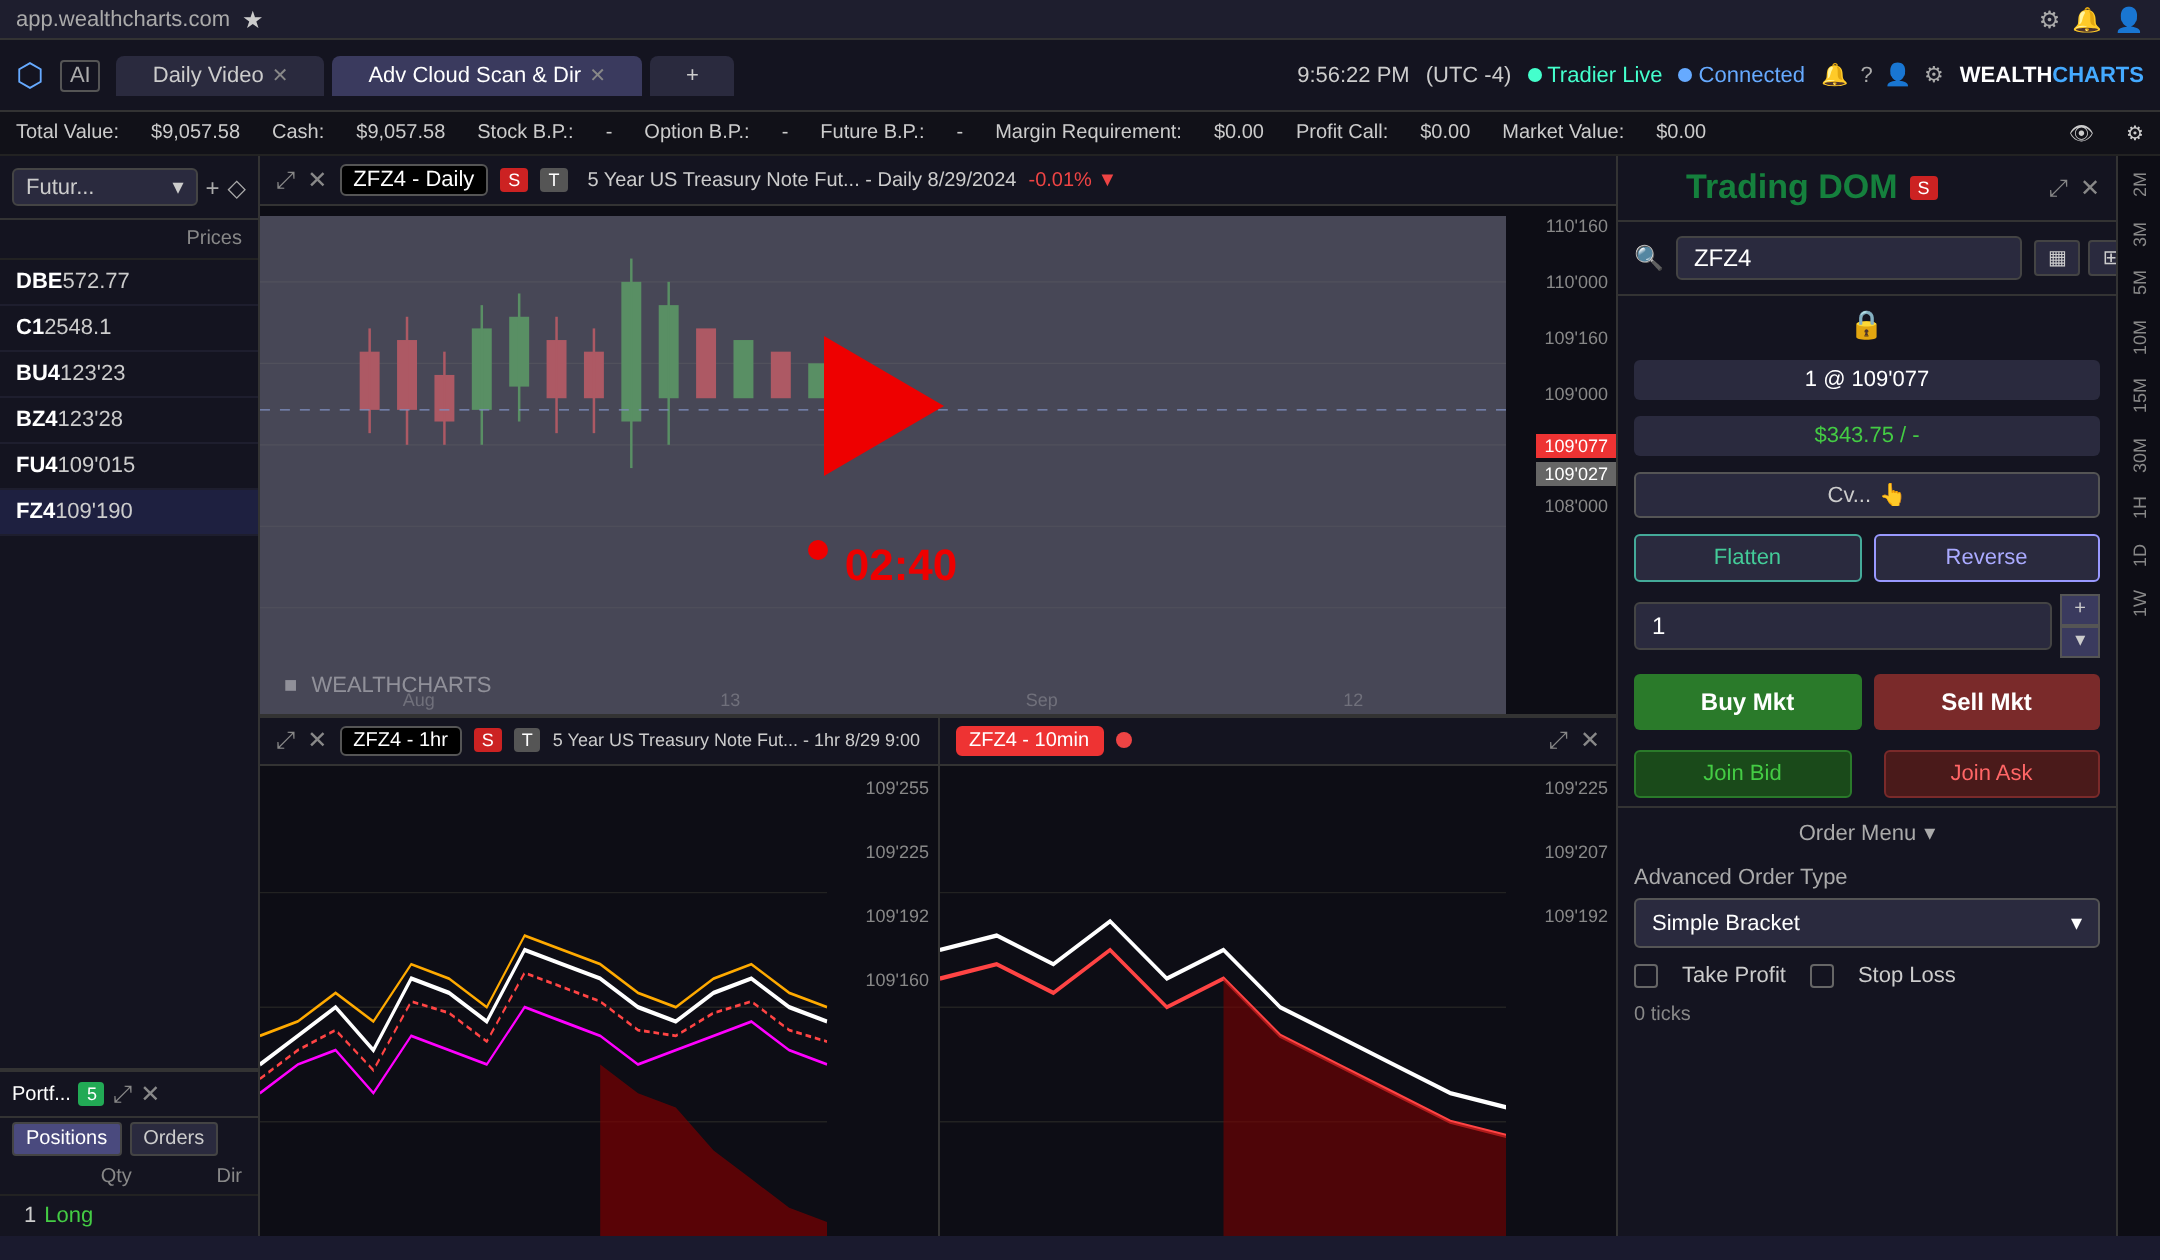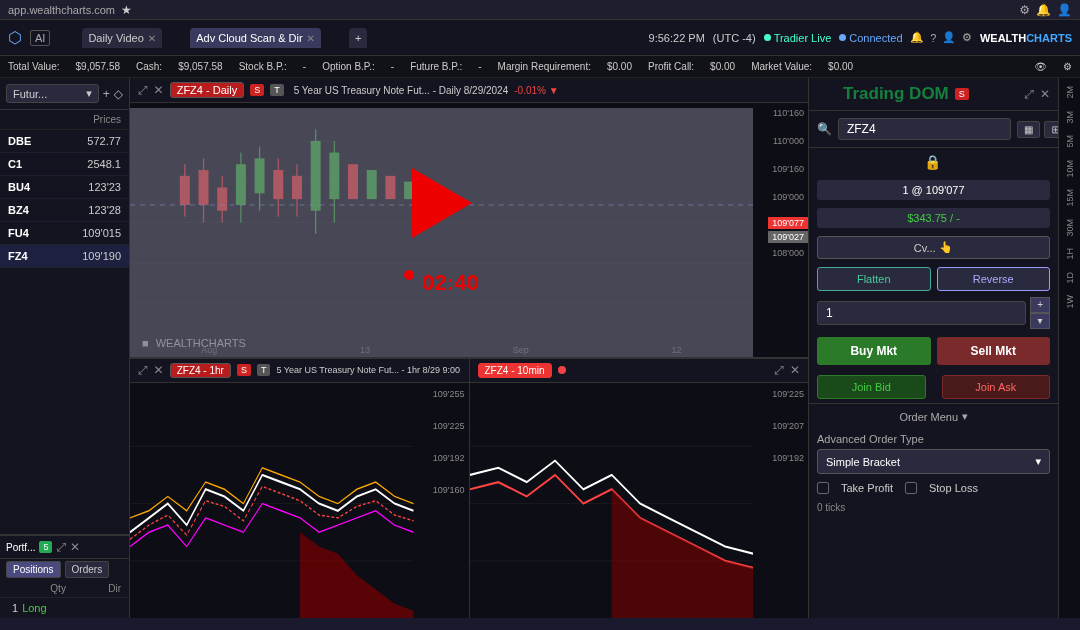--- a/index.html
+++ b/index.html
@@ -45,27 +45,26 @@
       border-bottom: 1px solid #333;
     }
     .header-tabs {
       display: flex;
       gap: 4px;
       flex: 1;
     }
     .header-tab {
       background: #2a2a3e;
       border-radius: 4px 4px 0 0;
-      padding: 4px 6px;
+      padding: 4px 18px;
       font-size: 11px;
       color: #ccc;
       display: flex;
       align-items: flex-end;
       gap: 4px;
-      margin-left: 24px;
     }
     .header-tab.active {
       background: #3a3a5e;
       color: #fff;
     }
     .header-tab .close-x {
       color: #888;
       cursor: pointer;
       font-size: 10px;
     }
@@ -166,21 +165,21 @@
     .watchlist-header {
       display: flex;
       justify-content: space-between;
       padding: 4px 8px;
       font-size: 10px;
       color: #888;
       border-bottom: 1px solid #222;
     }
     .watchlist-row {
       display: flex;
-      justify-content: space-between;
+      justify-content: flex-start;
       padding: 5px 8px;
       font-size: 11px;
       color: #ccc;
       border-bottom: 1px solid #1e1e2e;
     }
     .watchlist-row .sym { color: #fff; font-weight: bold; }
     .watchlist-row .price { color: #ccc; }
     .bottom-left-header {
       display: flex;
       align-items: center;
@@ -247,21 +246,21 @@
     }
     .chart-title-bar {
       display: flex;
       align-items: center;
       padding: 4px 8px;
       gap: 6px;
       background: #141420;
       border-bottom: 1px solid #333;
     }
     .symbol-badge {
-      background: #b91c1c;
+      background: #000000;
       border: 1px solid #555;
       padding: 1px 6px;
       border-radius: 3px;
       font-size: 11px;
       color: #fff;
     }
     .s-badge {
       background: #c22;
       color: #fff;
       font-size: 9px;

